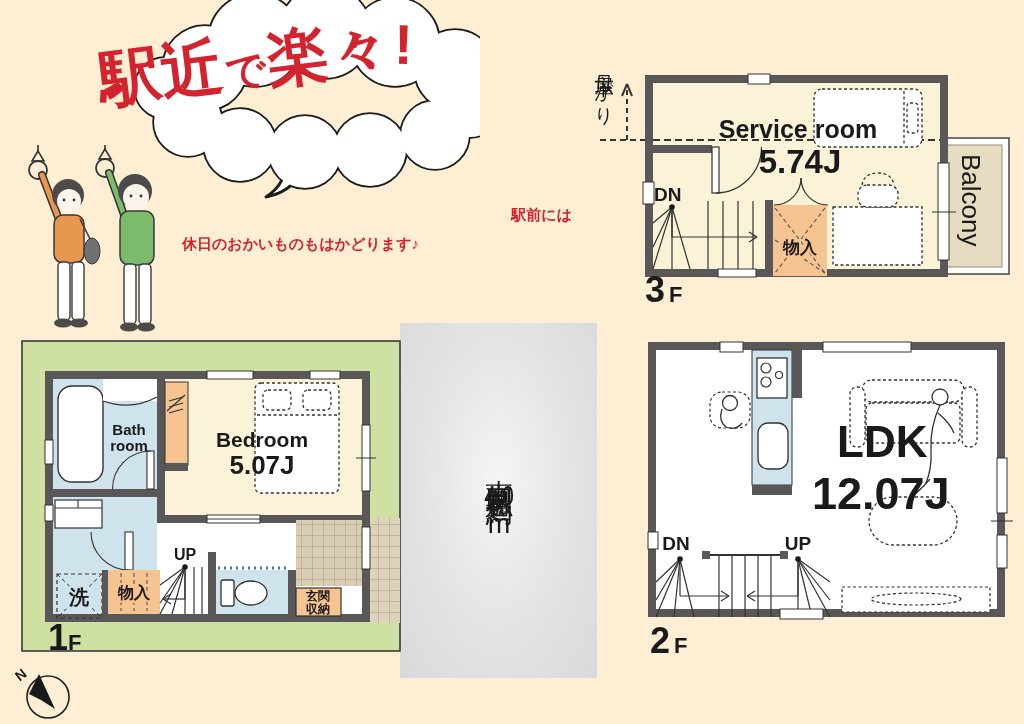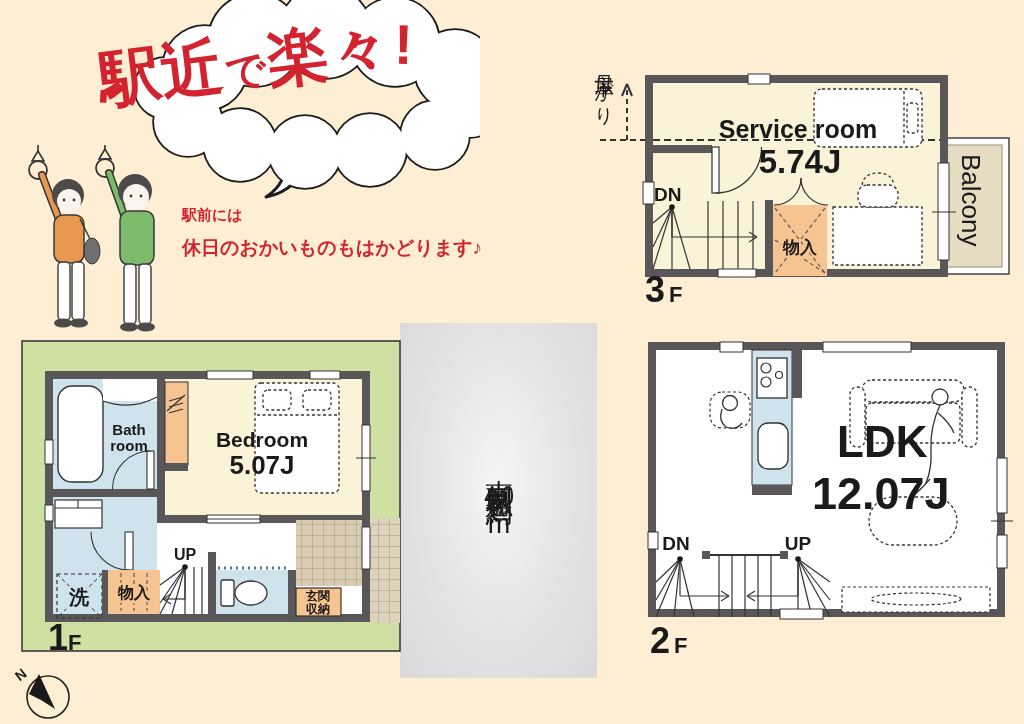--- a/index.html
+++ b/index.html
@@ -9,24 +9,24 @@
   svg text{font-family:"Liberation Sans", sans-serif;fill:#1a1a1a;}
   
   .bubble-title{position:absolute;left:98px;top:28px;width:360px;display:flex;align-items:flex-end;
                 transform:rotate(-7deg);color:#d2232e;font-weight:900;white-space:nowrap;}
   .bt-big{font-size:62px;line-height:1;}
   .bt-mid{font-size:40px;line-height:1;transform:translateY(-4px);padding:0 2px;}
   .bt-ex{font-size:56px;line-height:1;transform:translateY(-2px) rotate(8deg);padding-left:4px;}
   
   .desc{position:absolute;left:182px;top:206px;width:390px;color:#d2232e;}
   .desc p{margin:0;}
-  .desc .l1{font-size:15px;font-weight:700;margin-bottom:10px;}
+  .desc .l1{font-size:15px;font-weight:700;margin-bottom:10px;text-align:right;}
   .desc .l2{font-size:21px;font-weight:900;line-height:1.15;}
   .desc .l2 .sfx{font-size:15px;font-weight:700;}
-  .desc .l3{font-size:19px;font-weight:700;margin-top:4px;}
+  .desc .l3{font-size:15px;font-weight:700;margin-top:4px;}
   
   .road{position:absolute;left:400px;top:323px;width:197px;height:355px;
         background:radial-gradient(ellipse at 50% 45%, #f5f5f6 0%, #e3e3e5 55%, #d9d9db 100%);
         display:flex;align-items:center;justify-content:center;}
   .road-label{writing-mode:vertical-rl;text-orientation:upright;font-size:27px;color:#1a1a1a;
               letter-spacing:4px;line-height:1;}
   .road-label .tcy{text-combine-upright:all;}
   
   .eaves{position:absolute;left:591px;top:60px;height:210px;writing-mode:vertical-rl;
          text-orientation:upright;font-size:19px;letter-spacing:3px;color:#1a1a1a;}

